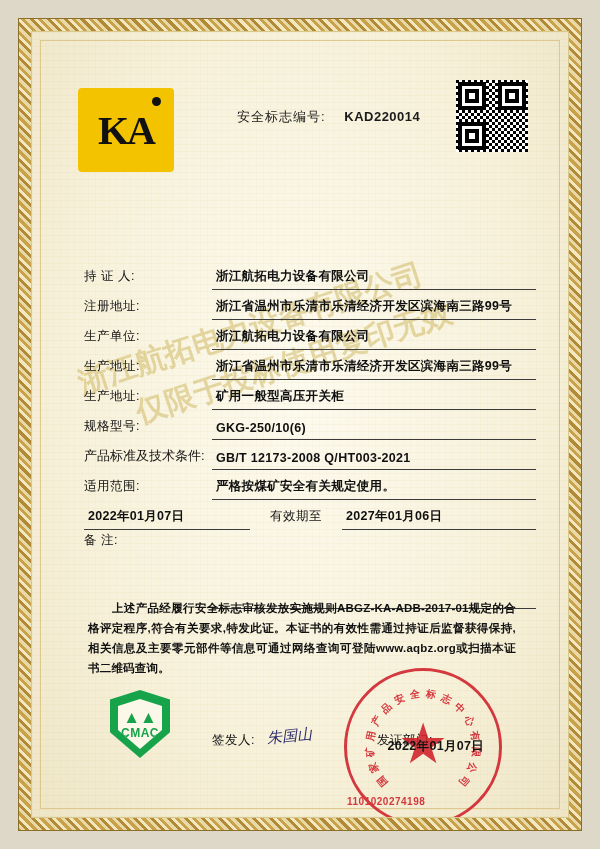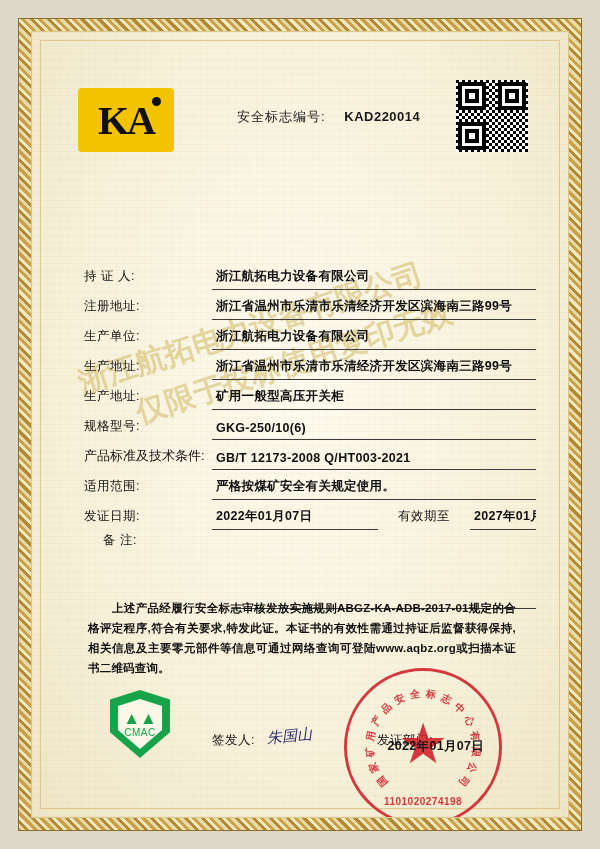--- a/index.html
+++ b/index.html
@@ -54,21 +54,21 @@
     left: 8px; top: 8px; right: 8px; bottom: 8px;
     border: 1px solid #ddc98e;
     pointer-events: none;
   }
   
   .logo {
     position: absolute;
     left: 46px;
     top: 56px;
     width: 96px;
-    height: 64px;
+    height: 84px;
     background: #f4c300;
     border-radius: 4px;
     display: flex;
     align-items: center;
     justify-content: center;
   }
   .logo-text {
     font-family: "Liberation Serif", serif;
     font-weight: bold;
     font-size: 40px;
@@ -182,21 +182,20 @@
     font-size: 12.5px;
     color: #141414;
     padding-bottom: 5px;
     letter-spacing: .5px;
   }
   .row.dates .value.d2 { flex: 1; }
   .remark-box {
     display: flex;
     align-items: flex-start;
     height: 78px;
-    margin-left: 19px;
   }
   .remark-box .label { padding-top: 2px; }
   .remark-box .value {
     border-bottom: 1px solid #3b3b3b;
     height: 74px;
   }
   
   .statement {
     position: absolute;
     left: 56px;
@@ -232,21 +231,21 @@
   .cmac-inner {
     width: 44px; height: 50px;
     background: #fbf8e9;
     clip-path: polygon(50% 0%, 100% 14%, 100% 62%, 50% 100%, 0% 62%, 0% 14%);
     display: flex;
     flex-direction: column;
     align-items: center;
     justify-content: center;
   }
   .cmac-mark { font-size: 17px; color: #16a34a; line-height: 1; font-weight: bold;}
-  .cmac-text { font-size: 10px; color: #16a34a; font-weight: normal; letter-spacing: .5px; margin-top: 0;}
+  .cmac-text { font-size: 12px; color: #16a34a; font-weight: bold; letter-spacing: .5px; margin-top: 0;}
   
   .sign-row {
     position: absolute;
     left: 180px;
     top: 696px;
     width: 300px;
     display: flex;
     align-items: flex-end;
     font-size: 12.5px;
     color: #141414;
@@ -301,21 +300,20 @@
     top: 50%;
     font-size: 10px;
     font-weight: bold;
     transform-origin: 0 0;
     white-space: nowrap;
   }
   .seal .seal-code {
     position: absolute;
     left: 0; right: 0;
     bottom: 16px;
-    text-align: center;
     font-size: 10px;
     font-weight: bold;
     letter-spacing: .5px;
   }
   .seal-date {
     position: absolute;
     right: 84px;
     top: 706px;
     font-size: 12.5px;
     font-weight: bold;
@@ -396,21 +394,20 @@
         </div>
         <div class="row">
           <div class="label wide">产品标准及技术条件:</div>
           <div class="value">GB/T 12173-2008 Q/HT003-2021</div>
         </div>
         <div class="row">
           <div class="label">适用范围:</div>
           <div class="value">严格按煤矿安全有关规定使用。</div>
         </div>
         <div class="row dates">
-          <div class="label">发证日期:</div>
           <div class="value d1">2022年01月07日</div>
           <div class="mid">有效期至</div>
           <div class="value d2">2027年01月06日</div>
         </div>
         <div class="row remark-box">
           <div class="label">备  注:</div>
           <div class="value"></div>
         </div>
       </div>
 

